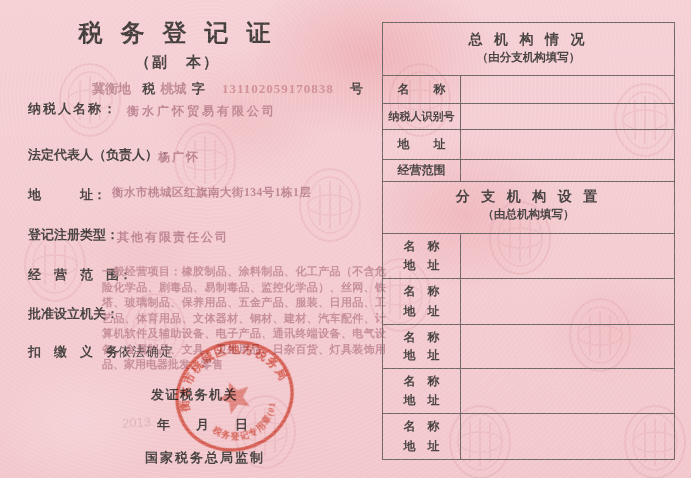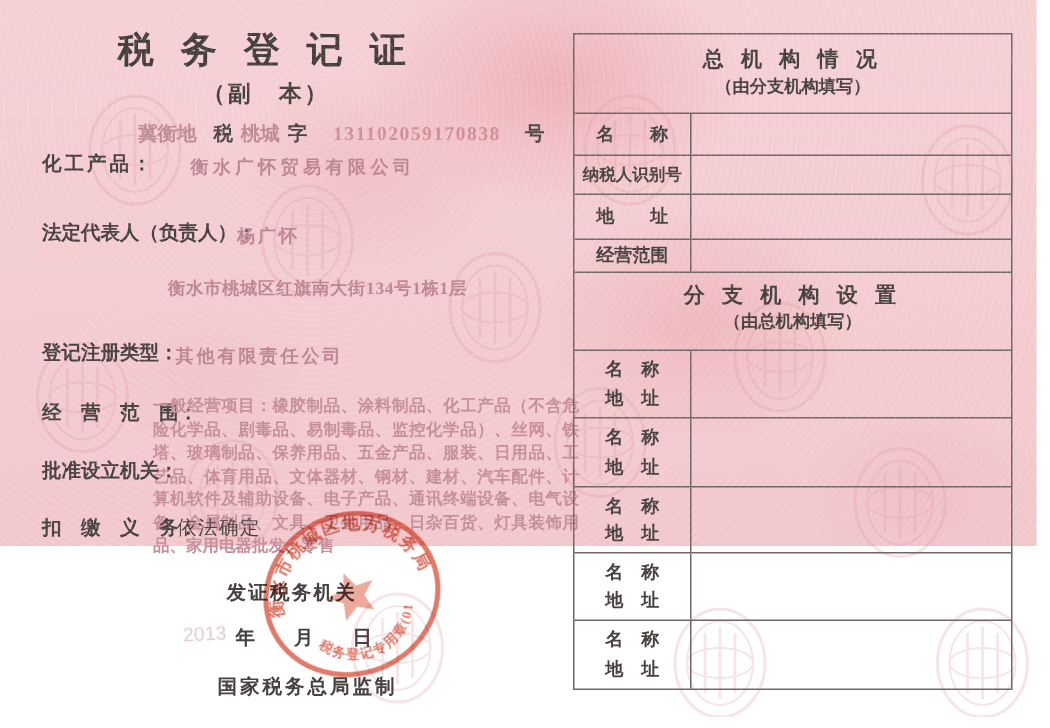--- a/index.html
+++ b/index.html
@@ -1,18 +1,18 @@
 <!DOCTYPE html>
 <html><head>
 <meta charset="utf-8">
 <style>
   html,body{margin:0;padding:0;background:#ffffff;}
   .page{position:relative;width:700px;height:485px;background:#ffffff;overflow:hidden;
         font-family:"Liberation Serif","DejaVu Serif",serif;}
-  .cert{position:absolute;left:0;top:0;width:691px;height:364px;
+  .cert{position:absolute;left:0;top:0;width:691px;height:478px;
     background:
       radial-gradient(180px 120px at 370px 55px,  rgba(236,172,179,.80), rgba(236,172,179,0) 70%),
       radial-gradient(150px 110px at 465px 215px, rgba(236,172,179,.60), rgba(236,172,179,0) 70%),
       radial-gradient(130px 95px  at 245px 115px, rgba(238,180,186,.50), rgba(238,180,186,0) 70%),
       radial-gradient(110px 80px  at 615px 330px, rgba(238,182,188,.45), rgba(238,182,188,0) 72%),
       radial-gradient(100px 70px  at 140px 255px, rgba(240,188,193,.40), rgba(240,188,193,0) 72%),
       radial-gradient(120px 85px  at 80px  420px, rgba(246,214,217,.70), rgba(246,214,217,0) 75%),
       linear-gradient(#f5d0d4,#f2c8cd);}
   .cert::after{content:"";position:absolute;inset:0;pointer-events:none;opacity:.18;
       background:repeating-radial-gradient(circle at 30% 20%, rgba(255,255,255,.5) 0 1px, transparent 1px 4px);}
@@ -93,26 +93,27 @@
 
     <div class="serial">
       <span class="s-faint">冀衡地</span>
       <span class="s-dark" style="margin-left:8px">税</span>
       <span class="s-faint" style="margin-left:2px">桃城</span>
       <span class="s-dark" style="margin-left:2px">字</span>
       <span class="s-num" style="margin-left:14px">131102059170838</span>
       <span class="s-dark" style="margin-left:13px">号</span>
     </div>
 
-    <div class="f-label" style="left:28px;top:100px;letter-spacing:2px">化工产品：</div>
+    <div class="f-label" style="left:28px;top:100px;letter-spacing:2px">纳税人名称：</div>
     <div class="f-value" style="left:127px;top:103px;letter-spacing:3px">衡水广怀贸易有限公司</div>
 
     <div class="f-label" style="left:28px;top:146px">法定代表人（负责人）：</div>
     <div class="f-value" style="left:158px;top:149px;letter-spacing:2px">杨广怀</div>
 
+    <div class="f-label" style="left:28px;top:186px">地　　　址：</div>
     <div class="f-value" style="left:112px;top:185px;font-size:11.5px;letter-spacing:.5px">衡水市桃城区红旗南大街134号1栋1层</div>
 
     <div class="f-label" style="left:28px;top:226px">登记注册类型：</div>
     <div class="f-value" style="left:117px;top:229px;letter-spacing:2px">其他有限责任公司</div>
 
     <div class="f-label" style="left:28px;top:266px">经　营　范　围：</div>
     <div class="scope">一般经营项目：橡胶制品、涂料制品、化工产品（不含危险化学品、剧毒品、易制毒品、监控化学品）、丝网、铁塔、玻璃制品、保养用品、五金产品、服装、日用品、工艺品、体育用品、文体器材、钢材、建材、汽车配件、计算机软件及辅助设备、电子产品、通讯终端设备、电气设备、金属制品、文具、卫生用品、日杂百货、灯具装饰用品、家用电器批发、零售</div>
 
     <div class="f-label" style="left:28px;top:305px">批准设立机关：</div>
 

